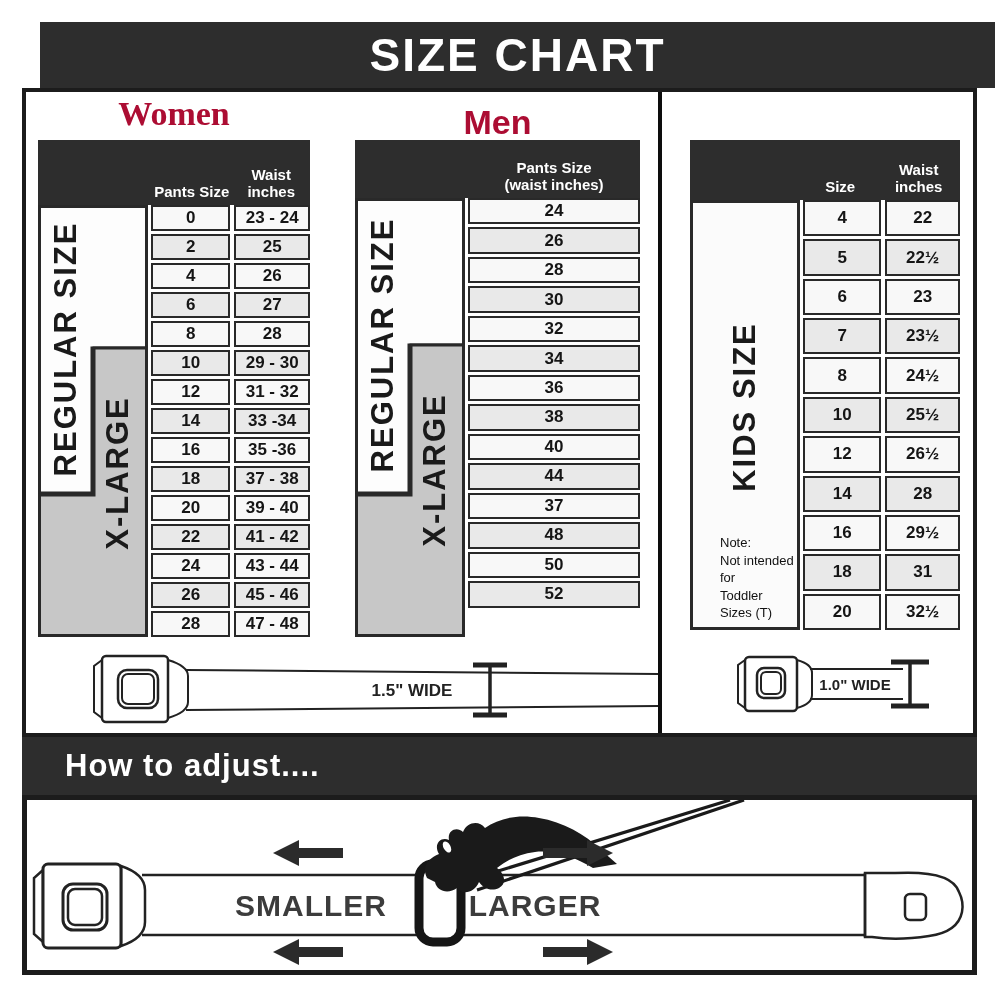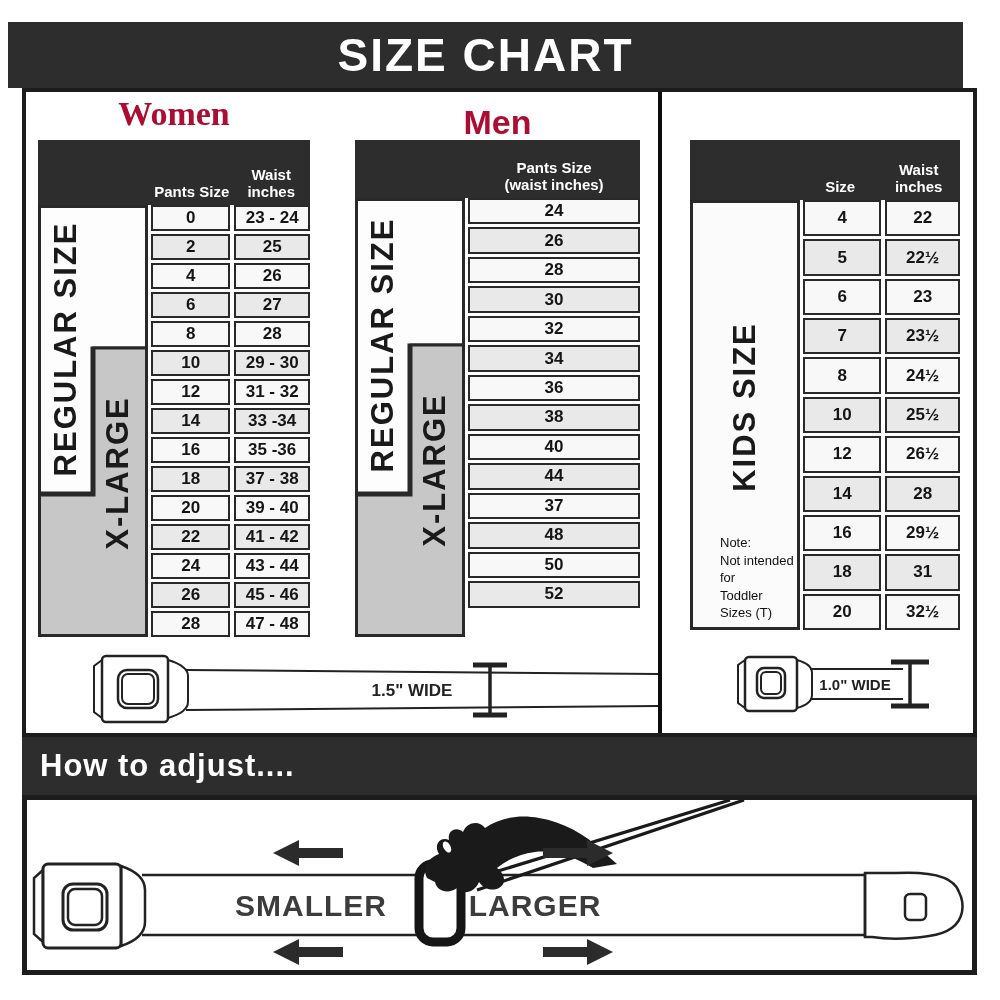--- a/index.html
+++ b/index.html
@@ -1,21 +1,21 @@
 <!DOCTYPE html>
 <html style="--dark: #2d2d2d; --red: #ac0d33; --xl-gray: #c7c7c7; --row-light: #f8f8f8; --row-alt: #e9e9e9;"><head>
 <meta charset="utf-8">
 <style>
   :root{
     --dark:#2d2d2d; --red:#ac0d33; --line:#1c1c1c;
     --row-light:#f8f8f8; --row-alt:#e9e9e9; --xl-gray:#c7c7c7;
   }
   *{margin:0;padding:0;box-sizing:border-box;}
   body{width:1000px;height:1000px;background:#fff;font-family:"Liberation Sans",sans-serif;position:relative;overflow:hidden;}
-  #title-bar{position:absolute;left:8px;top:22px;width:955px;height:66px;background:var(--dark);
+  #title-bar{position:absolute;left:40px;top:22px;width:955px;height:66px;background:var(--dark);
     color:#fff;display:flex;align-items:center;justify-content:center;font-size:46px;font-weight:bold;letter-spacing:2px;}
   #main-panel{position:absolute;left:22px;top:88px;width:955px;height:649px;background:#fff;
     border:4px solid var(--line);}
   .section-heading{position:absolute;top:3px;text-align:center;font-size:34px;font-weight:bold;color:var(--red);}
   #divider{position:absolute;left:632px;top:0;width:4px;height:100%;background:#0d0d0d;}
   .size-table{position:absolute;top:48px;}
   .thead{background:var(--dark);color:#fff;display:flex;align-items:flex-end;padding-bottom:5px;font-size:15px;font-weight:bold;line-height:1.15;}
   .thead .spacer{width:113px;flex:none;}
   .thead .th{text-align:center;}
   .th-wrap{width:58px;margin:0 auto;}
@@ -37,21 +37,21 @@
   #heading-men{left:329px;width:285px;margin-top:8px;}
   #heading-kids{left:664px;width:270px;}
   .side-label-svg text{font-family:"Liberation Sans",sans-serif;font-weight:bold;fill:#1a1a1a;font-size:31px;letter-spacing:2px;}
   #kids-side{border:3px solid #292929;background:#fbfbfb;height:430px;}
   #kids-side-label{position:absolute;left:50%;top:48%;transform:translate(-50%,-50%) rotate(-90deg);
     white-space:nowrap;font-size:31px;font-weight:bold;letter-spacing:2px;color:#1a1a1a;}
   #kids-note{position:absolute;left:3px;bottom:5px;font-size:13px;font-weight:normal;line-height:1.35;color:#111;margin-left:24px;}
   .belt-svg{position:absolute;}
   .belt-svg text{font-family:"Liberation Sans",sans-serif;font-weight:bold;fill:#222;}
   #howto-bar{position:absolute;left:22px;top:737px;width:955px;height:58px;background:var(--dark);
-    color:#fff;display:flex;align-items:center;padding-left:18px;font-size:31px;font-weight:bold;letter-spacing:1px;}
+    color:#fff;display:flex;align-items:center;padding-left:43px;font-size:31px;font-weight:bold;letter-spacing:1px;}
   #bottom-panel{position:absolute;left:22px;top:795px;width:955px;height:180px;background:#fff;border:5px solid var(--line);text-align:center;}
   #adjust-svg text{font-family:"Liberation Sans",sans-serif;font-weight:bold;fill:#3c3c3c;font-size:30px;letter-spacing:1px;}
 </style>
 </head>
 <body>
 
 <div id="title-bar">
   <span>SIZE CHART</span>
 </div>
 

